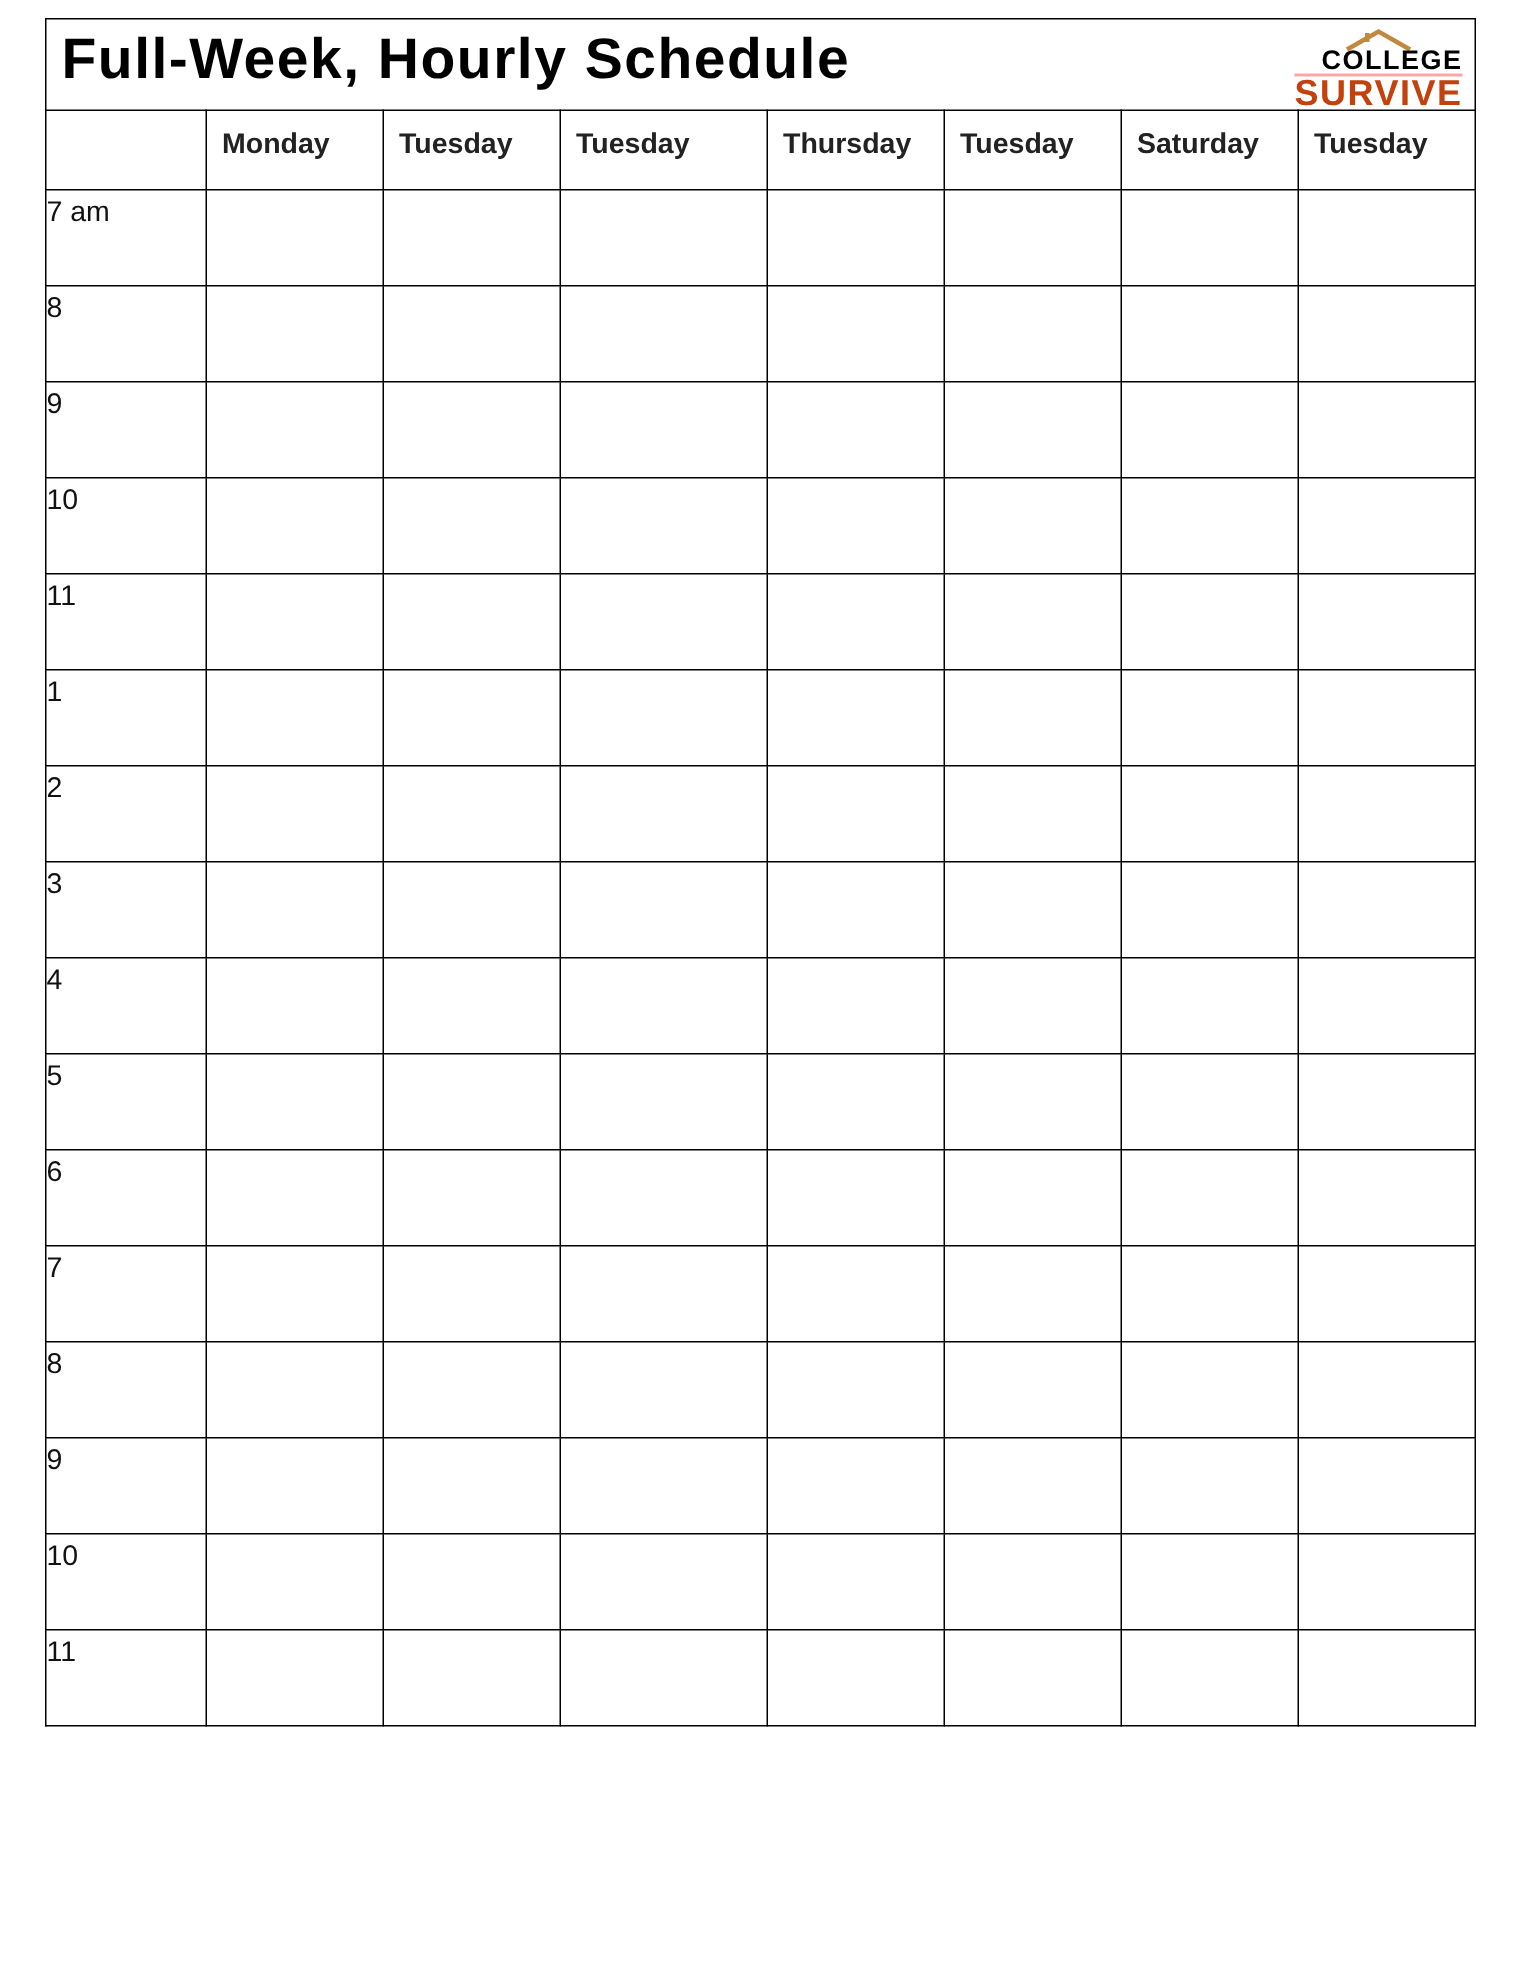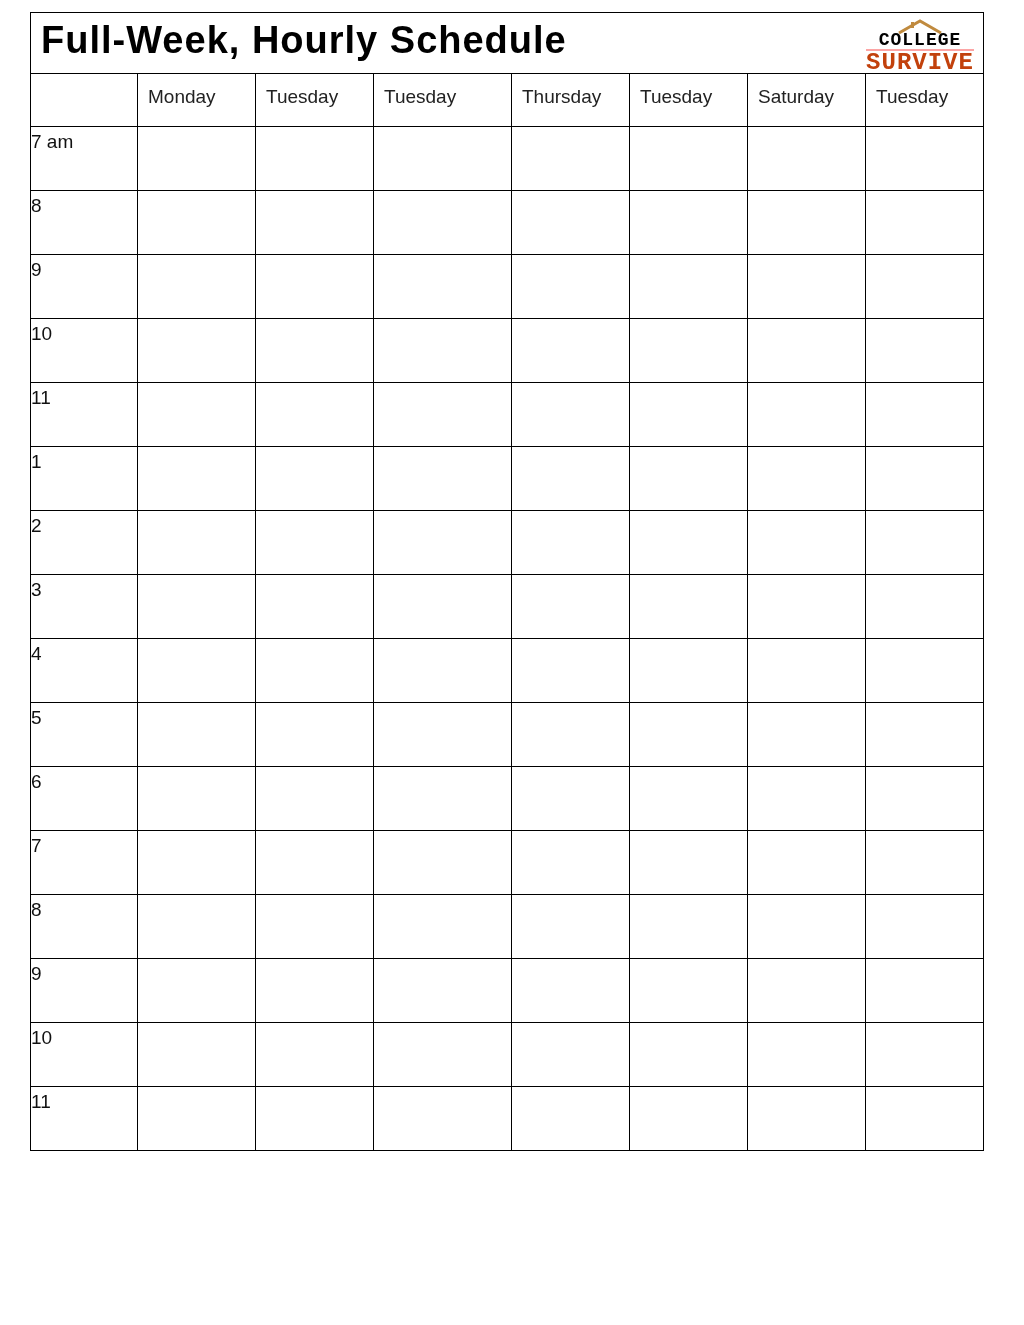--- a/index.html
+++ b/index.html
@@ -33,22 +33,22 @@
     font-size: 38px;
     font-weight: bold;
     letter-spacing: 1px;
     padding: 6px 0 0 10px;
     color: #000;
   }
   .logo {
     position: absolute;
     right: 8px;
     top: 6px;
-    text-align: center;
-    font-family: Liberation Mono, monospace;
+    text-align: right;
+    font-family: Liberation Sans, sans-serif;
     line-height: 0.95;
   }
   .logo .roof {
     display:block;
     margin: 0 auto -3px auto;
   }
   .logo .line1 {
     font-size: 18px;
     font-weight: bold;
     color: #000;
@@ -63,21 +63,21 @@
     display: inline-block;
     padding-top: 1px;
   }
   .header-row td {
     height: 52px;
   }
   .day-header {
     font-size: 19px;
     color: #222;
     padding: 12px 0 0 10px;
-    font-weight: normal;
+    font-weight: bold;
   }
   .hour-row td {
     height: 63px;
   }
   .time-cell {
     font-size: 19px;
     color: #111;
     text-align: left;
     padding: 4px 8px 0 0;
   }

